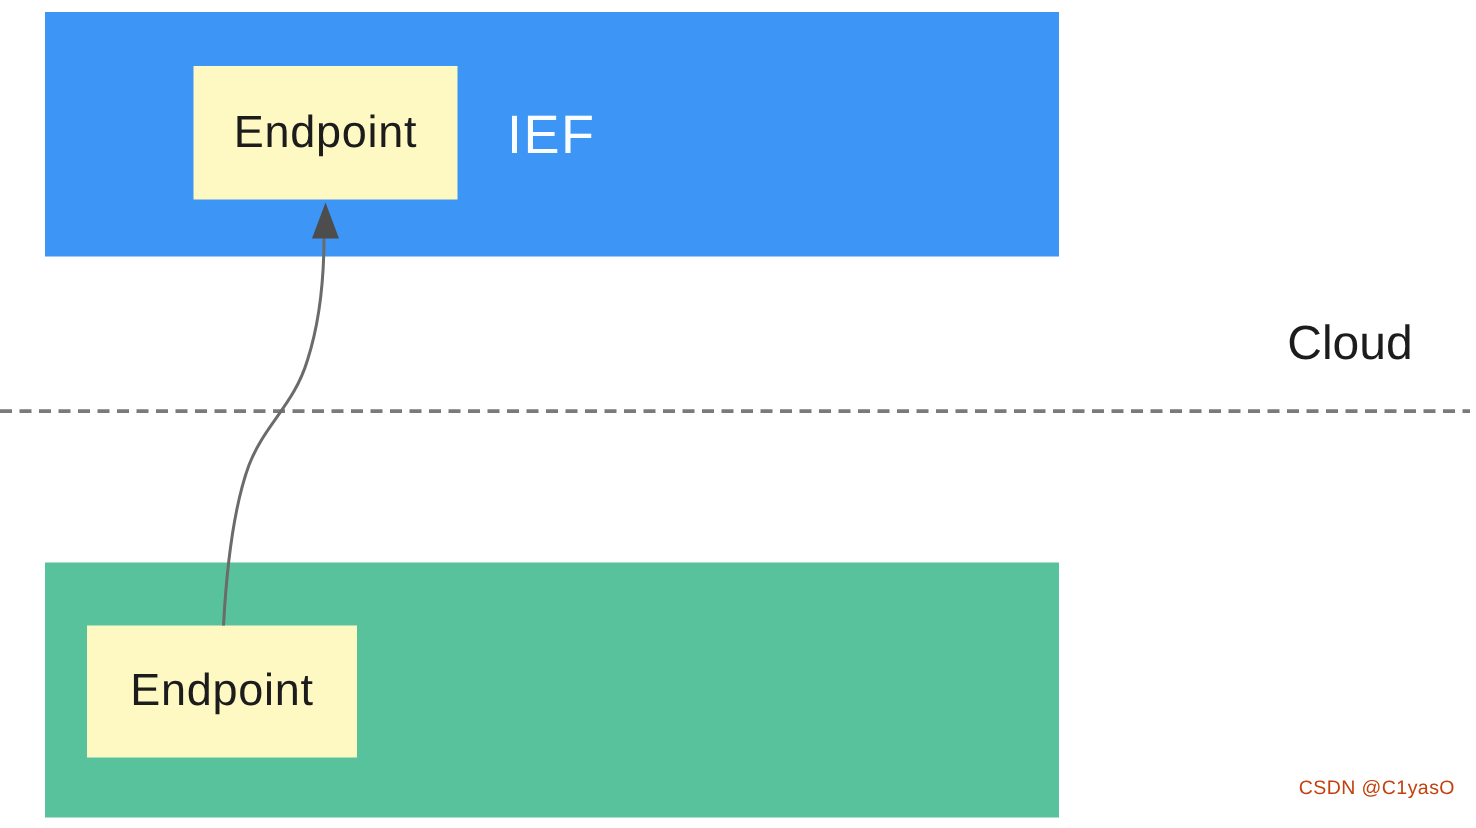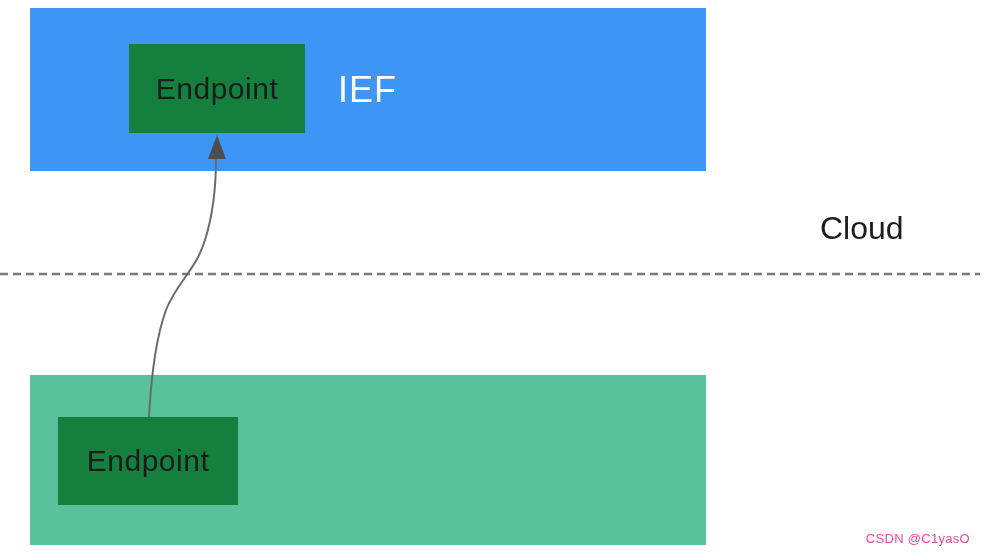--- a/index.html
+++ b/index.html
@@ -25,21 +25,21 @@
     height: 163px;
     background: #3d95f6;
   }
   .region-edge {
     top: 375px;
     height: 170px;
     background: #58c29c;
   }
   .endpoint-box {
     position: absolute;
-    background: #15803d;
+    background: #fef9c3;
     display: flex;
     align-items: center;
     justify-content: center;
     color: #1c1c1c;
     font-size: 30px;
     letter-spacing: 0.5px;
   }
   .endpoint-box.cloud {
     left: 99px;
     top: 36px;
@@ -61,38 +61,38 @@
     color: #fafdff;
     font-size: 36px;
     letter-spacing: 1px;
   }
   .region-title.ief { left: 308px; align-items: center; }
   .region-title.edgenode { left: 258px; }
   .zone-label {
     position: absolute;
     right: 4px;
     width: 160px;
-    text-align: left;
+    text-align: center;
     color: #1c1c1c;
     font-size: 32px;
   }
   .zone-label.cloud { top: 210px; }
   .zone-label.edge  { top: 309px; }
   .overlay-svg {
     position: absolute;
     left: 0;
     top: 0;
     pointer-events: none;
   }
   .watermark {
     position: absolute;
     right: 14px;
-    bottom: 6px;
+    bottom: 20px;
     font-size: 13px;
-    color: #ec4899;
+    color: #c2410c;
     letter-spacing: 0.3px;
     margin-top: 39px;
   }
 </style>
 </head>
 <body>
 
 <div class="canvas">
 
   <div class="region region-cloud">

